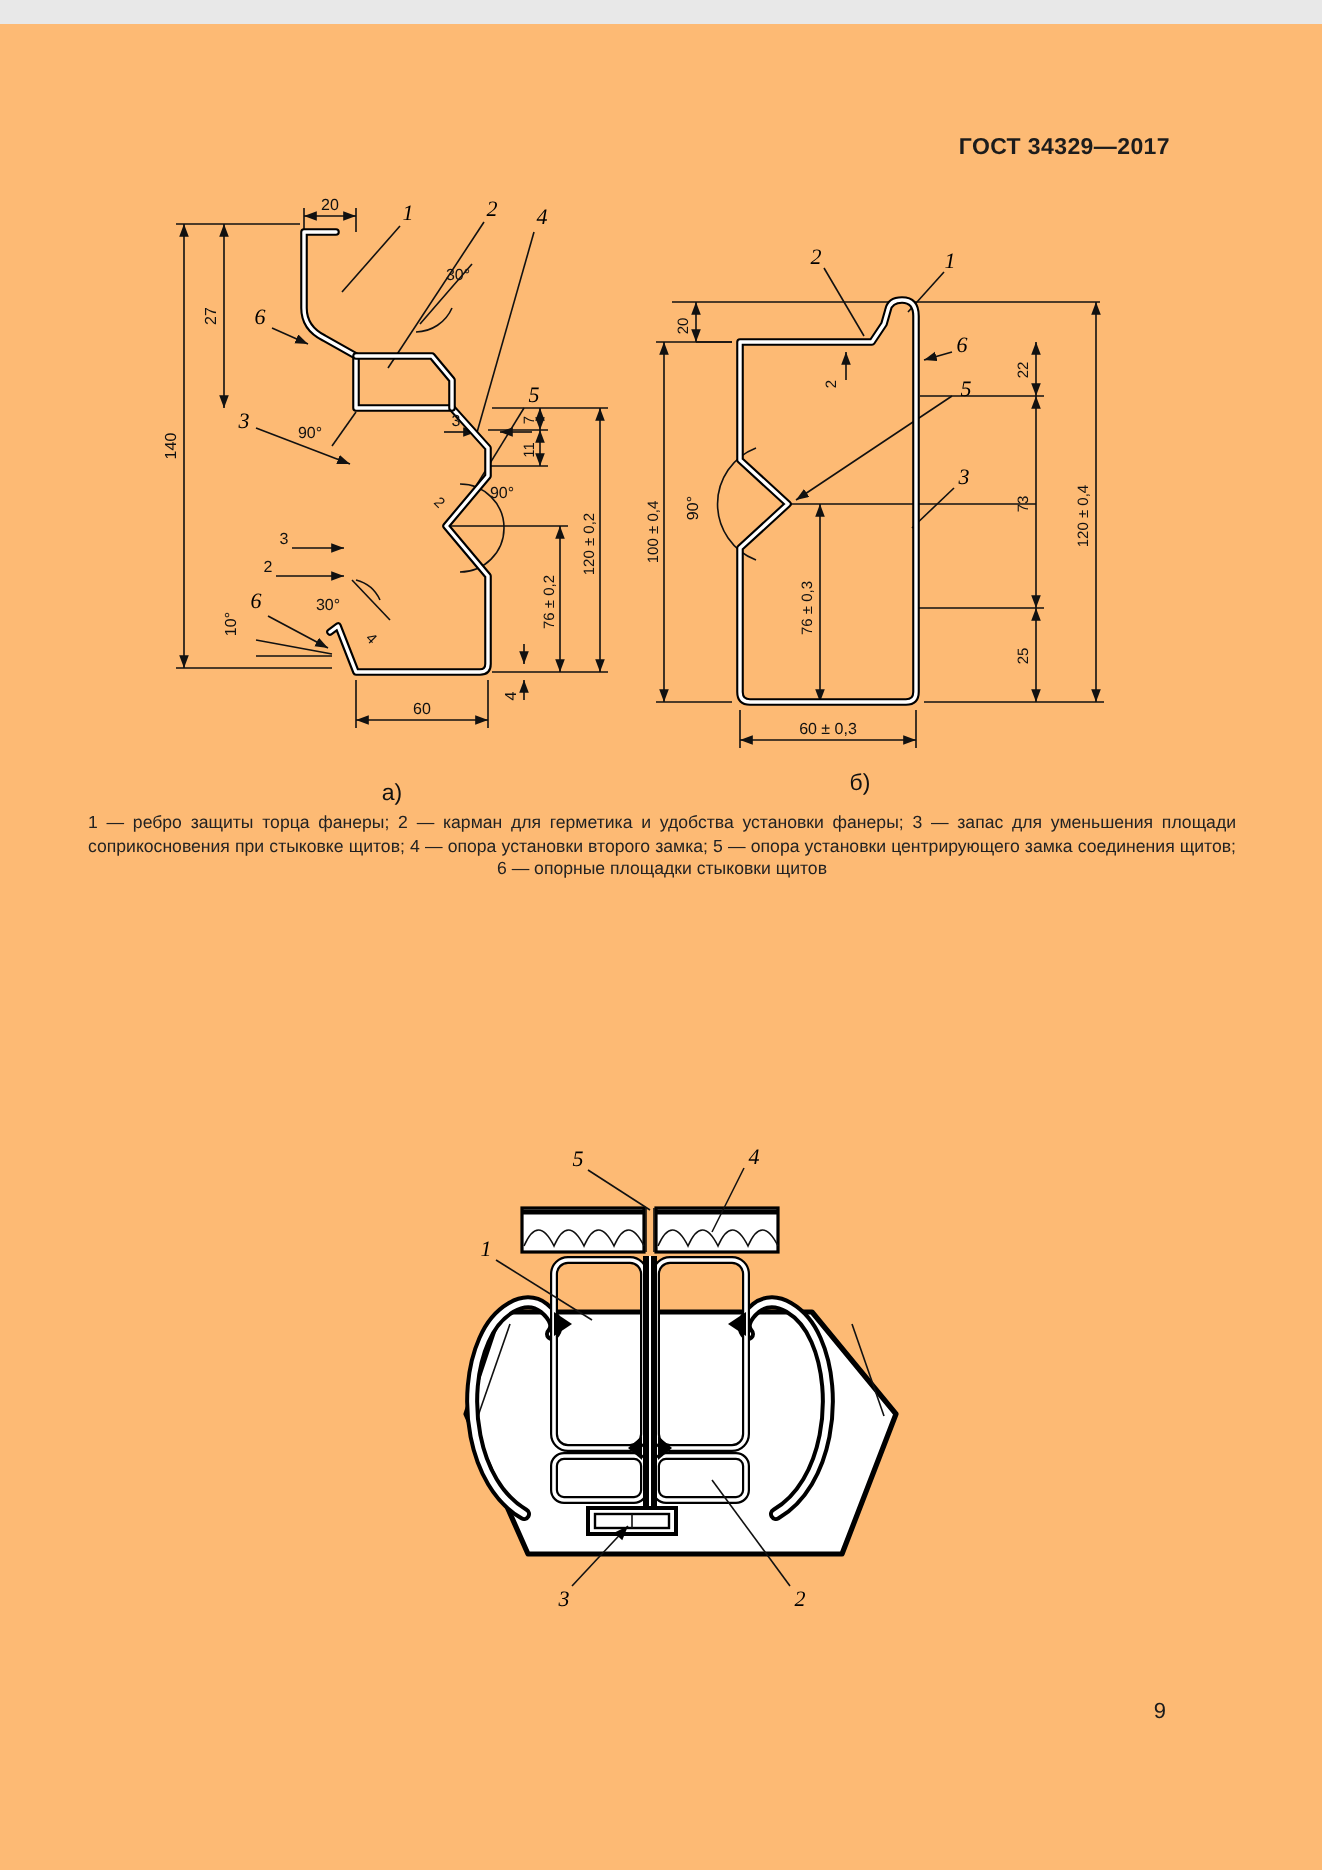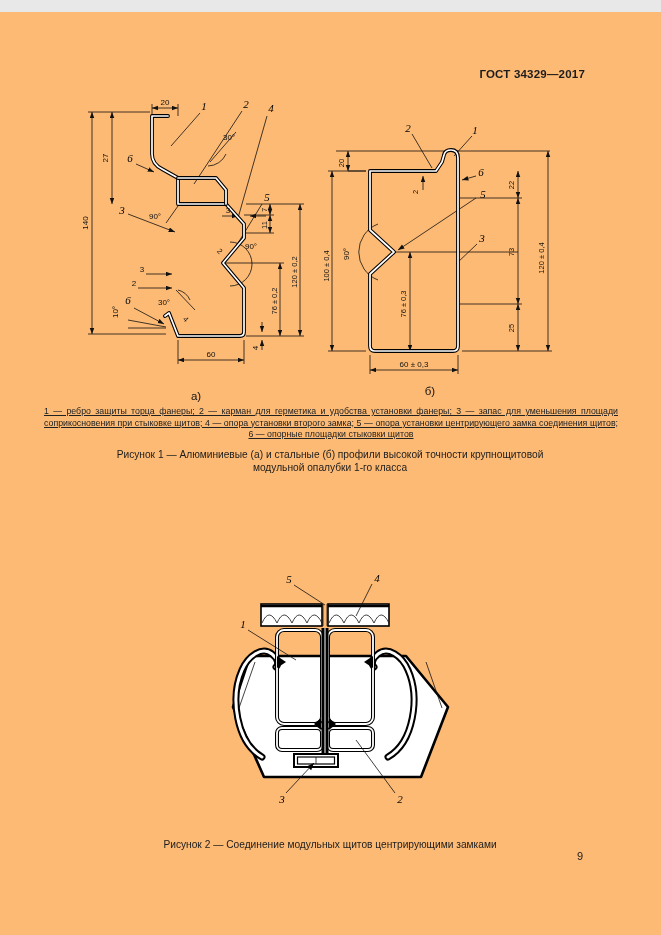--- a/index.html
+++ b/index.html
@@ -1,21 +1,21 @@
 <!DOCTYPE html>
 <html><head>
 <meta charset="utf-8">
 <style>
   html,body{margin:0;padding:0;background:#e8e8e8;}
   .page{position:relative;width:661px;height:935px;background:#fdba74;margin:12px auto;
         font-family:"Liberation Sans",sans-serif;color:#1c1c1c;overflow:hidden;}
   .header{position:absolute;top:56px;right:76px;font-size:11.5px;font-weight:bold;letter-spacing:.2px;}
   .figsvg{position:absolute;}
   .legend{position:absolute;left:44px;width:574px;font-size:8.8px;line-height:11.6px;
-          text-align:justify;text-align-last:center;color:#222;text-decoration:underline;}
+          text-align:justify;text-align-last:center;color:#222;}
   .caption{position:absolute;left:90px;width:480px;text-align:center;font-size:10.2px;line-height:13px;}
   .bodytext{position:absolute;left:45px;width:572px;top:478px;font-size:11px;line-height:14.4px;text-align:justify;}
   .bodytext p{margin:0;text-indent:24px;}
   .pagenum{position:absolute;right:78px;top:838px;font-size:11px;}
   
   svg{overflow:visible;}
   .po{fill:none;stroke:#000;stroke-width:3.8;stroke-linejoin:round;stroke-linecap:round;}
   .pi{fill:none;stroke:#fff;stroke-width:1.7;stroke-linejoin:round;stroke-linecap:round;}
   .tn{fill:none;stroke:#111;stroke-width:.8;}
   .d{font:8px "Liberation Sans",sans-serif;fill:#111;text-anchor:middle;}
@@ -178,21 +178,20 @@
       <text class="d7" transform="rotate(-90 192,144)" x="192" y="144">73</text>
       <text class="d7" transform="rotate(-90 192,220)" x="192" y="220">25</text>
       <text class="d7" transform="rotate(-90 222,150)" x="222" y="150">120 ± 0,4</text>
       <text class="d7" transform="rotate(-90 84,196)" x="84" y="196">76 ± 0,3</text>
       <text class="d" x="92" y="259">60 ± 0,3</text>
       <text class="lab" x="108" y="287">б)</text>
     </g>
   </svg>
 
   <div class="legend" style="top:394px">1 — ребро защиты торца фанеры; 2 — карман для герметика и удобства установки фанеры; 3 — запас для уменьшения площади соприкосновения при стыковке щитов; 4 — опора установки второго замка; 5 — опора установки центрирующего замка соединения щитов; 6 — опорные площадки стыковки щитов</div>
-  <div class="caption" style="top:436px">Рисунок 1 — Алюминиевые (а) и стальные (б) профили высокой точности крупнощитовой модульной опалубки 1-го класса</div>
 
   <div class="bodytext">
   </div>
 
   <svg class="figsvg" style="left:228px;top:560px" width="230" height="240" viewBox="0 0 230 240">
     <defs>
       <marker id="arC" markerWidth="10" markerHeight="9" refX="9" refY="3.5" orient="auto-start-reverse">
         <path d="M0,0 L9,3.5 L0,7 Z" fill="#000"></path>
       </marker>
     </defs>
@@ -256,16 +255,15 @@
     </g>
     <g>
       <text class="co" x="61" y="11">5</text>
       <text class="co" x="149" y="10">4</text>
       <text class="co" x="15" y="56">1</text>
       <text class="co" x="54" y="231">3</text>
       <text class="co" x="172" y="231">2</text>
     </g>
   </svg>
 
-  <div class="caption" style="top:826px">Рисунок 2 — Соединение модульных щитов центрирующими замками</div>
 
   <div class="pagenum">9</div>
 </div>
 
 </body></html>

